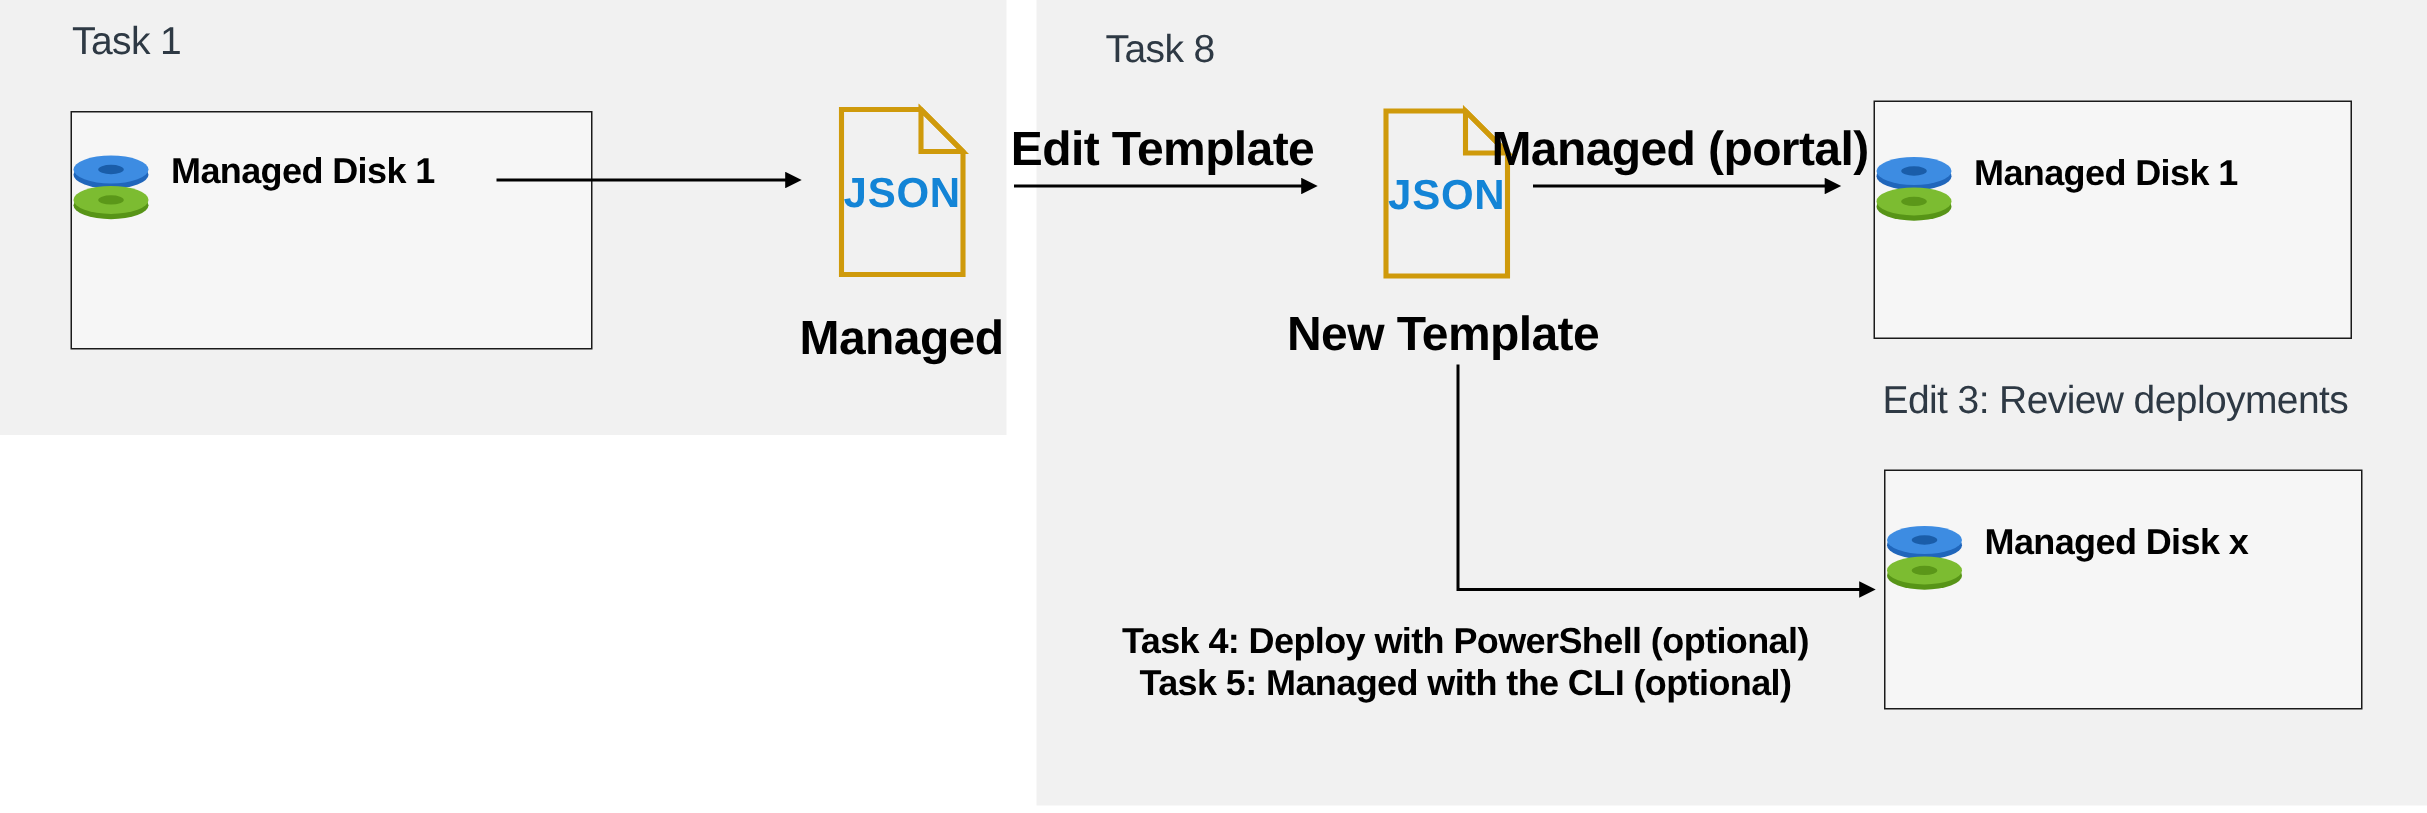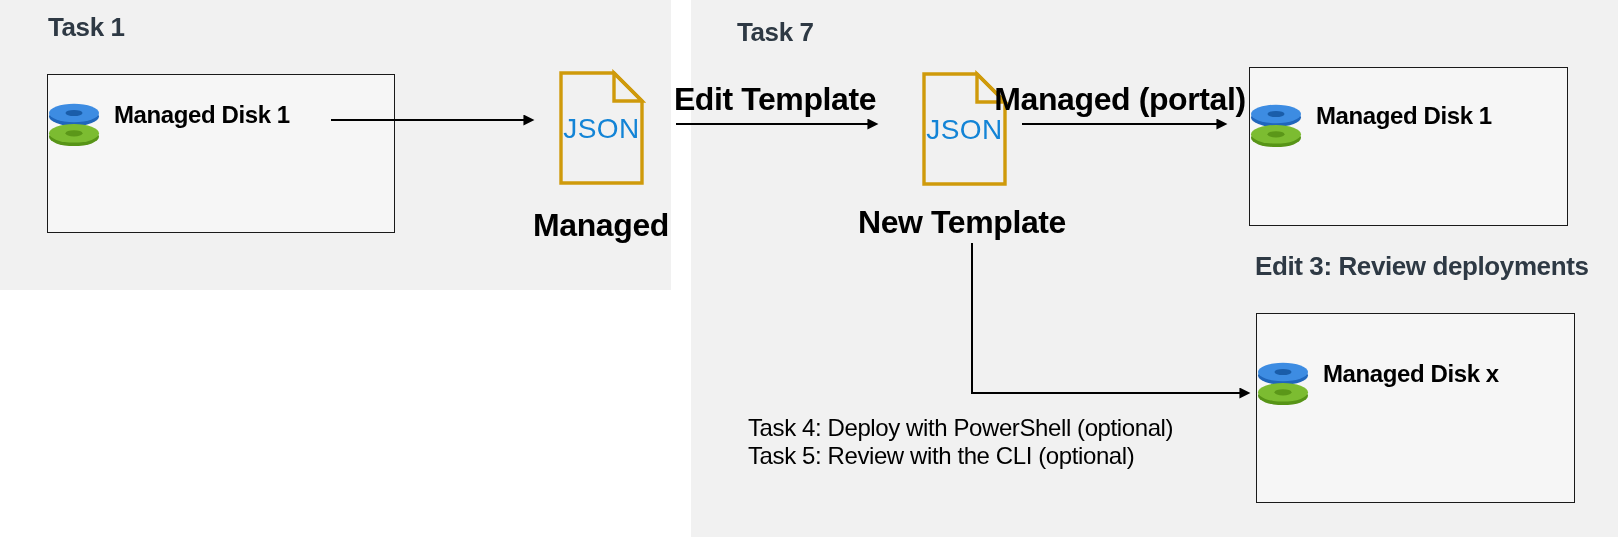--- a/index.html
+++ b/index.html
@@ -10,21 +10,21 @@
   }
   .panel{position:absolute;background:var(--panel-bg,#f1f1f1);}
   .panel-left{left:0;top:0;width:671px;height:290px;}
   .panel-right{left:691px;top:0;width:927px;height:537px;}
 
   .overlay{position:absolute;left:0;top:0;pointer-events:none;z-index:5;}
   .arrow{stroke:var(--arrow,#000);stroke-width:2;fill:none;}
   .ah{fill:var(--arrow,#000);}
 
   .heading{
-    position:absolute;font-size:26px;font-weight:700;letter-spacing:-0.4px;
+    position:absolute;font-size:26px;font-weight:400;letter-spacing:-0.4px;
     color:var(--heading-text,#2e3944);white-space:nowrap;z-index:4;
   }
   .flow-label{
     position:absolute;font-size:32px;font-weight:700;letter-spacing:-0.4px;
     color:var(--label-text,#000);white-space:nowrap;z-index:4;
   }
   .centered{transform:translateX(-50%);}
 
   .disk-box{
     position:absolute;box-sizing:border-box;z-index:3;
@@ -44,26 +44,26 @@
   .d-green-top{fill:var(--disk-green-top,#7cbc31);}
   .d-green-hole{fill:var(--disk-green-hole,#5b9719);}
 
   .json-doc{position:absolute;z-index:3;}
   .doc-outline,.doc-fold{
     fill:none;stroke:var(--json-doc-border,#cf9a0b);
     stroke-width:3.4;stroke-linejoin:miter;
   }
   .doc-text{
     position:absolute;left:0;right:0;top:44px;text-align:center;
-    font-size:28px;font-weight:400;letter-spacing:0.5px;
+    font-size:28px;font-weight:700;letter-spacing:0.5px;
     color:var(--json-text,#1384d6);
   }
   .opt-tasks{
-    position:absolute;font-size:24px;font-weight:400;letter-spacing:-0.4px;
-    color:var(--label-text,#000);line-height:27.5px;white-space:nowrap;z-index:4;
+    position:absolute;font-size:24px;font-weight:700;letter-spacing:-0.4px;
+    color:var(--label-text,#000);line-height:27.5px;white-space:nowrap;z-index:4;text-align:center;
   }
 </style>
 </head>
 <body>
 
 <div class="stage">
 
   <div class="panel panel-left"></div>
   <div class="panel panel-right"></div>
 
@@ -73,21 +73,21 @@
         <path class="ah" d="M0,0 L10,5 L0,10 Z"></path>
       </marker>
     </defs>
     <path class="arrow" d="M331,120 H524" marker-end="url(#ah)"></path>
     <path class="arrow" d="M676,124 H868" marker-end="url(#ah)"></path>
     <path class="arrow" d="M1022,124 H1217" marker-end="url(#ah)"></path>
     <path class="arrow" d="M972,243 V393 H1240" marker-end="url(#ah)"></path>
   </svg>
 
   <div class="heading" style="left:48px;top:12px">Task 1</div>
-  <div class="heading" style="left:737px;top:17px">Task 7</div>
+  <div class="heading" style="left:737px;top:17px">Task 8</div>
   <div class="heading" style="left:1255px;top:251px">Edit 3: Review deployments</div>
 
   <div class="disk-box" style="left:47px;top:74px;width:348px;height:159px;padding-top:26px;gap:14px">
     <svg class="disk-icon" width="52" height="48" viewBox="0 0 52 48">
       <ellipse class="d-blue-rim" cx="26" cy="15.5" rx="25" ry="9.3"></ellipse>
       <ellipse class="d-blue-top" cx="26" cy="12" rx="25" ry="9.3"></ellipse>
       <ellipse class="d-blue-hole" cx="26" cy="12" rx="8.5" ry="3.1"></ellipse>
       <ellipse class="d-green-rim" cx="26" cy="35.8" rx="25" ry="9.3"></ellipse>
       <ellipse class="d-green-top" cx="26" cy="32.3" rx="25" ry="9.3"></ellipse>
       <ellipse class="d-green-hole" cx="26" cy="32.3" rx="8.5" ry="3.1"></ellipse>
@@ -121,30 +121,30 @@
       <ellipse class="d-blue-rim" cx="26" cy="15.5" rx="25" ry="9.3"></ellipse>
       <ellipse class="d-blue-top" cx="26" cy="12" rx="25" ry="9.3"></ellipse>
       <ellipse class="d-blue-hole" cx="26" cy="12" rx="8.5" ry="3.1"></ellipse>
       <ellipse class="d-green-rim" cx="26" cy="35.8" rx="25" ry="9.3"></ellipse>
       <ellipse class="d-green-top" cx="26" cy="32.3" rx="25" ry="9.3"></ellipse>
       <ellipse class="d-green-hole" cx="26" cy="32.3" rx="8.5" ry="3.1"></ellipse>
     </svg>
     <div class="box-label">Managed Disk 1</div>
   </div>
 
-  <div class="disk-box" style="left:1256px;top:313px;width:319px;height:190px;padding-top:46px;gap:14px">
+  <div class="disk-box" style="left:1256px;top:313px;width:319px;height:160px;padding-top:34px;gap:14px">
     <svg class="disk-icon" width="52" height="48" viewBox="0 0 52 48">
       <ellipse class="d-blue-rim" cx="26" cy="15.5" rx="25" ry="9.3"></ellipse>
       <ellipse class="d-blue-top" cx="26" cy="12" rx="25" ry="9.3"></ellipse>
       <ellipse class="d-blue-hole" cx="26" cy="12" rx="8.5" ry="3.1"></ellipse>
       <ellipse class="d-green-rim" cx="26" cy="35.8" rx="25" ry="9.3"></ellipse>
       <ellipse class="d-green-top" cx="26" cy="32.3" rx="25" ry="9.3"></ellipse>
       <ellipse class="d-green-hole" cx="26" cy="32.3" rx="8.5" ry="3.1"></ellipse>
     </svg>
     <div class="box-label">Managed Disk x</div>
   </div>
 
   <div class="opt-tasks" style="left:748px;top:414px">
     <div>Task 4: Deploy with PowerShell (optional)</div>
-    <div>Task 5: Review with the CLI (optional)</div>
+    <div>Task 5: Managed with the CLI (optional)</div>
   </div>
 
 </div>
 
 </body></html>

